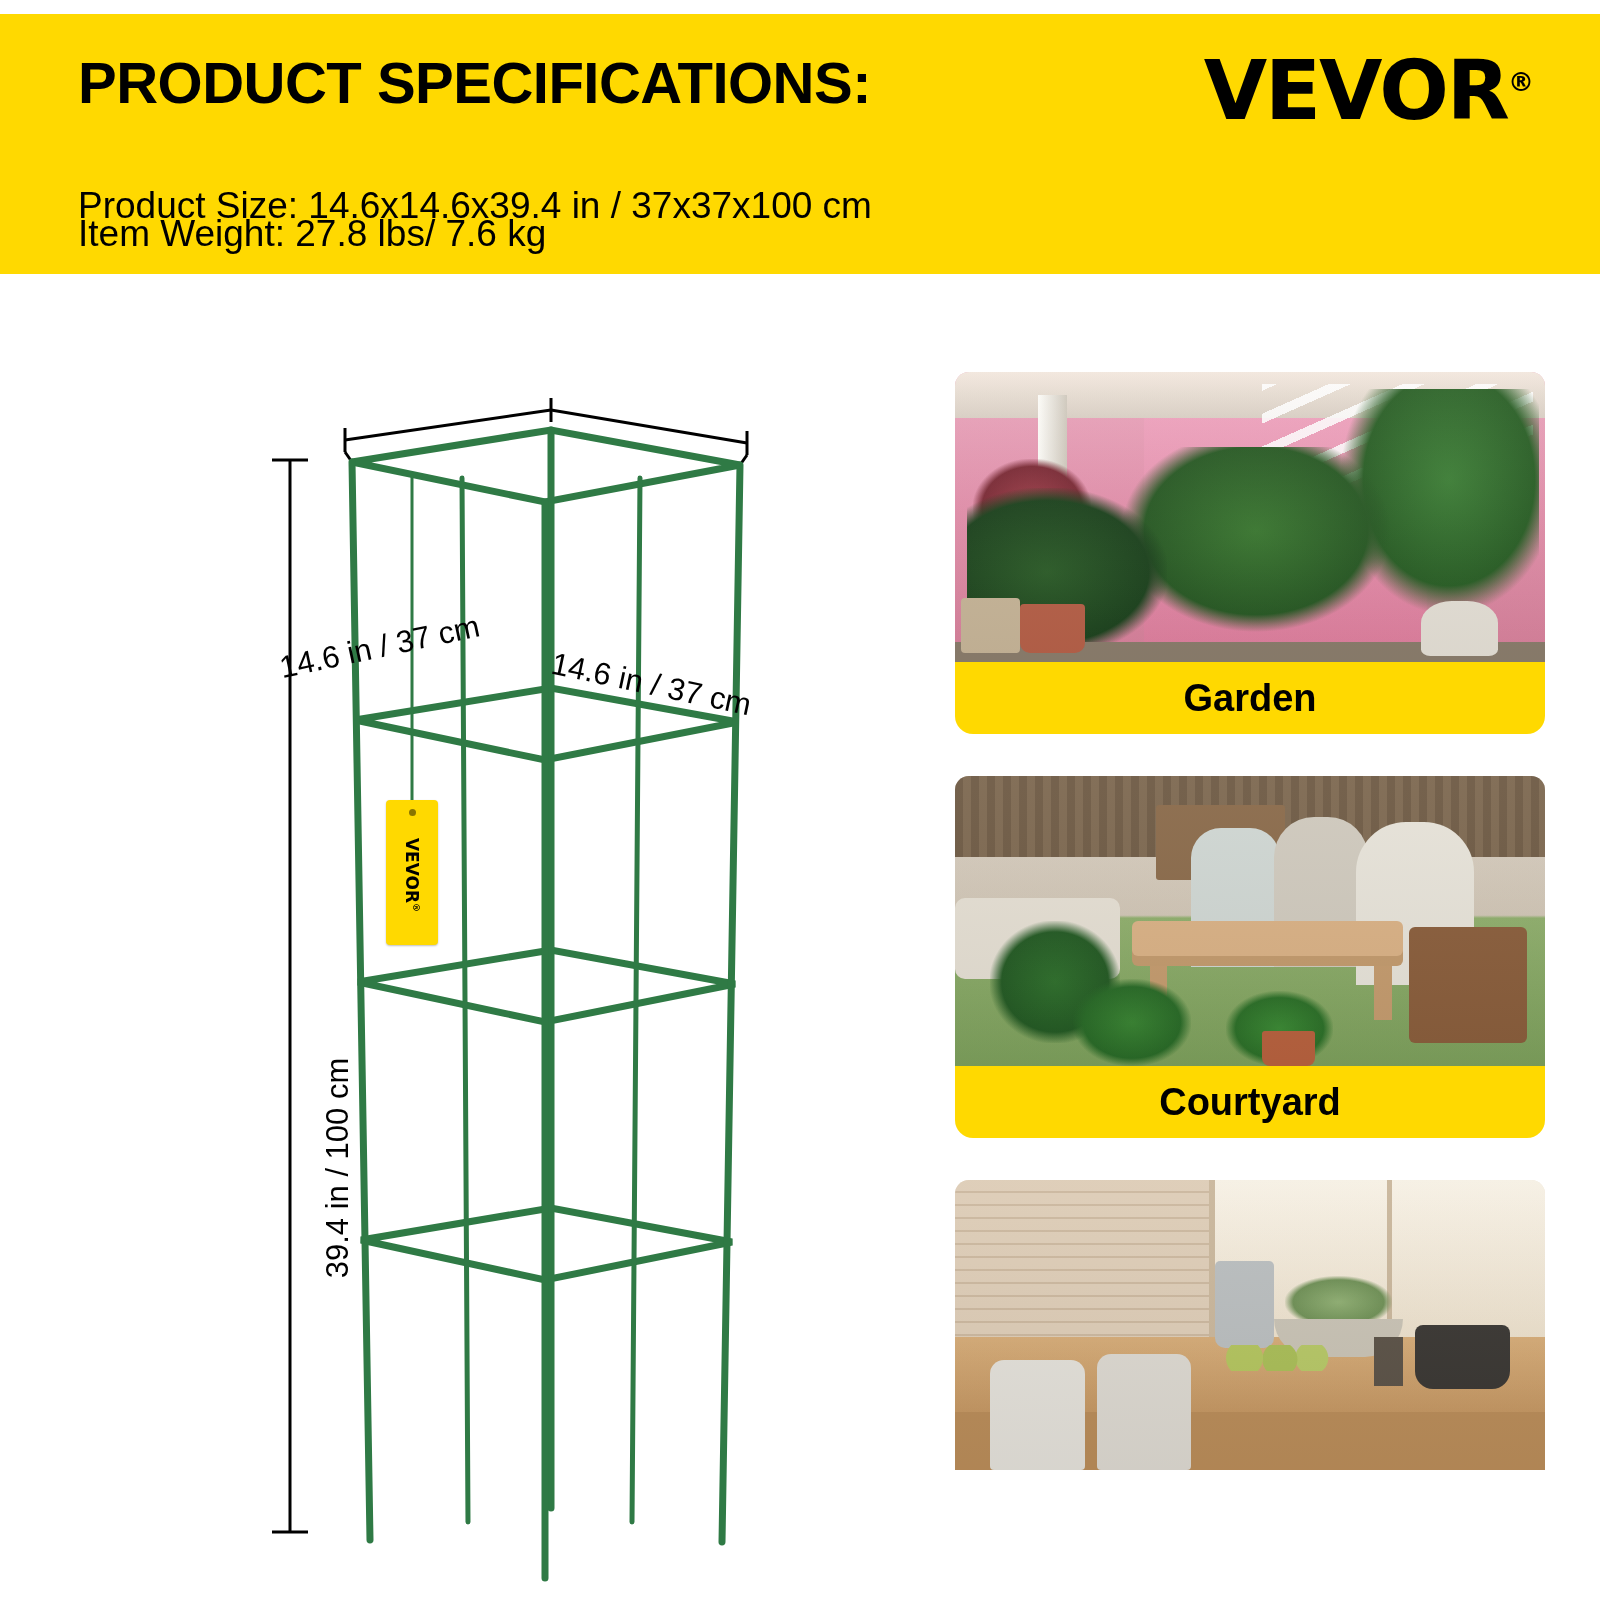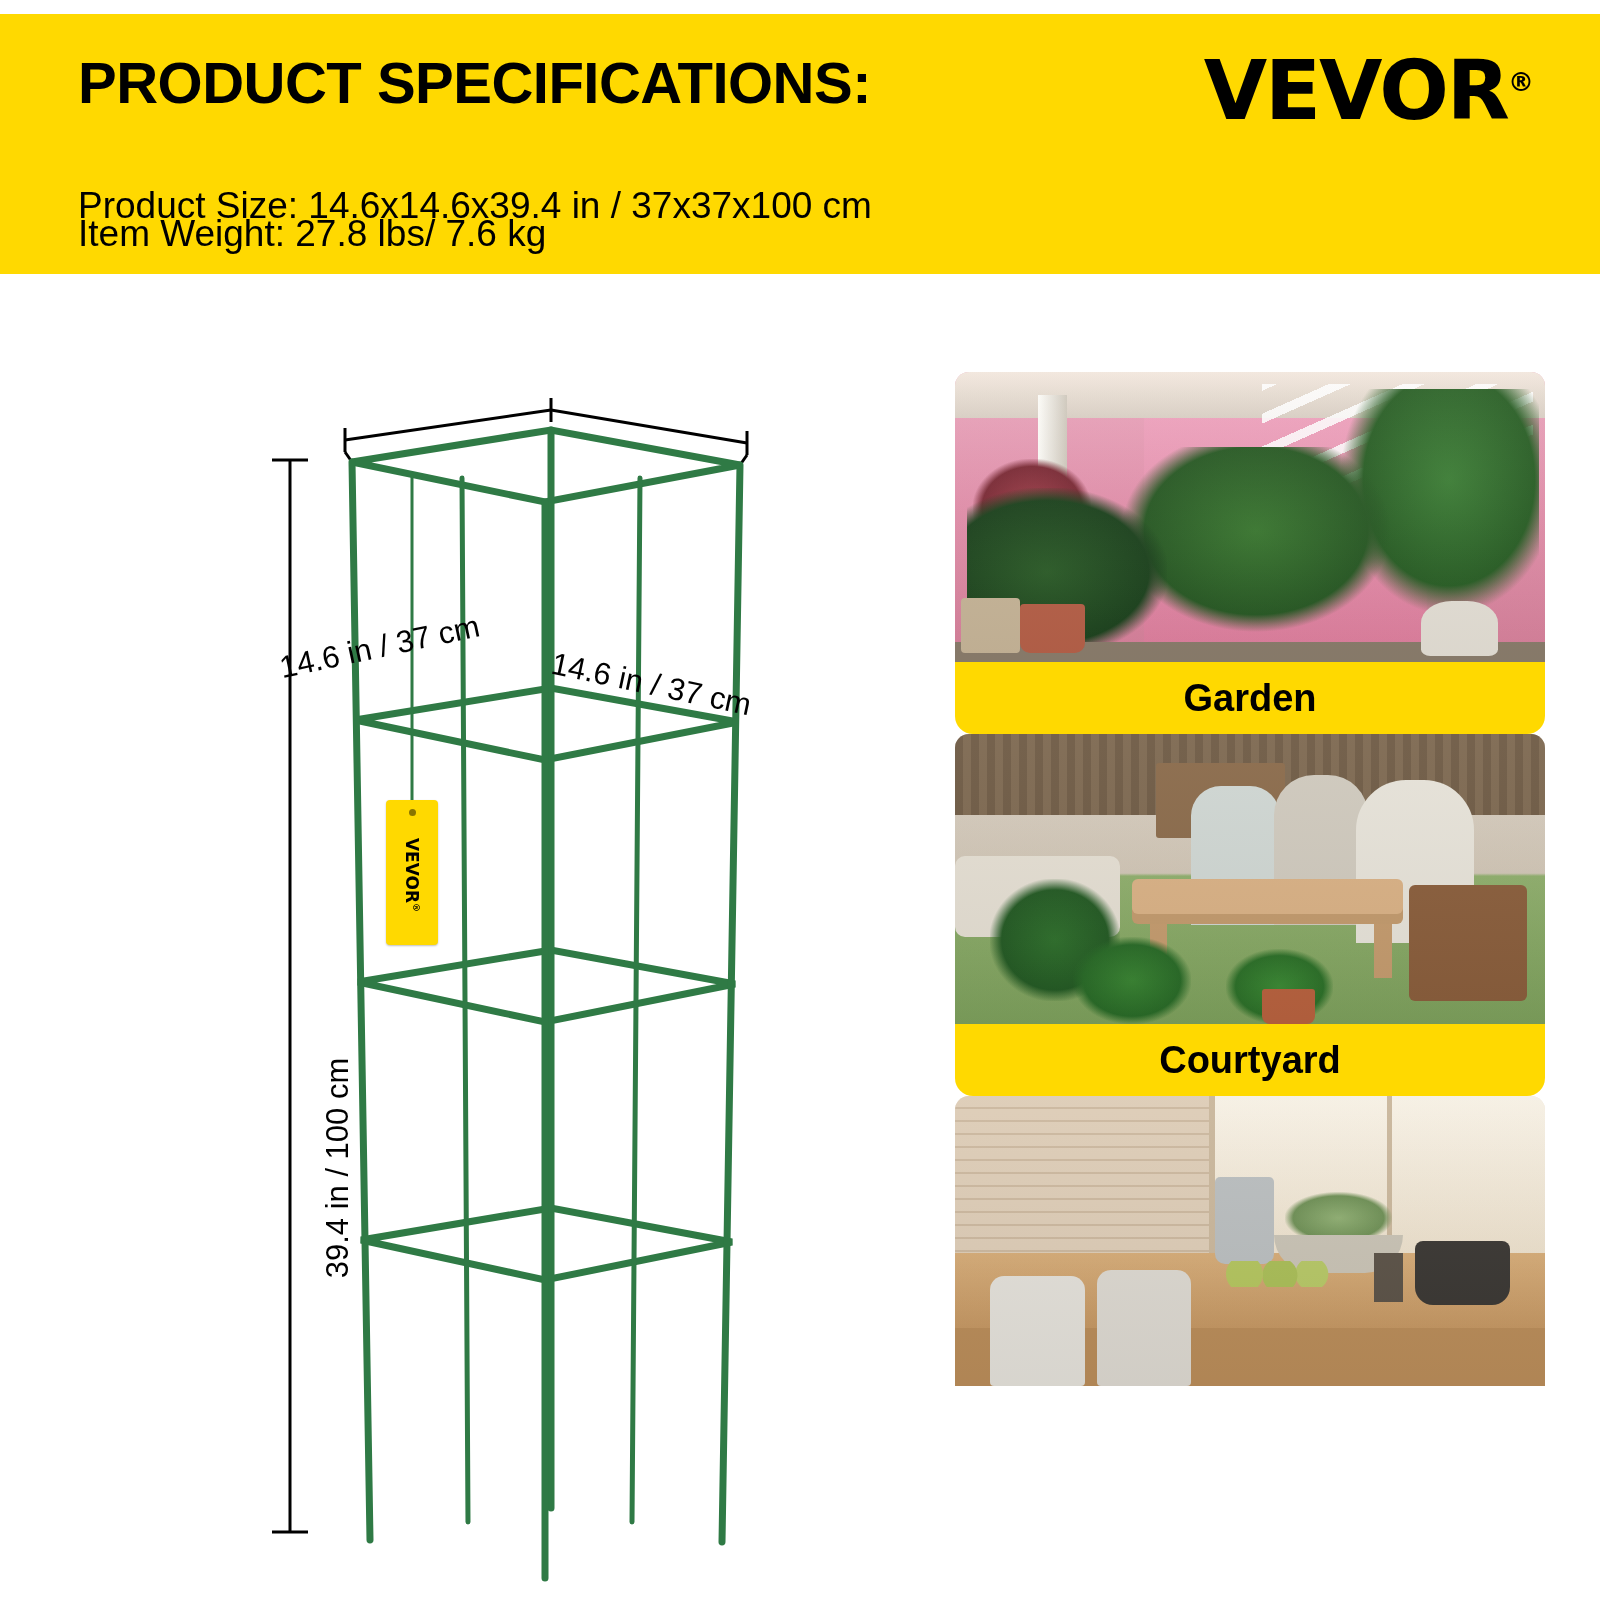--- a/index.html
+++ b/index.html
@@ -141,20 +141,21 @@
   
   .cards {
     position: absolute;
     left: 955px;
     top: 372px;
     width: 590px;
   }
   .card {
     position: relative;
     width: 628px;
+    margin-bottom: 42px;
   }
   .card-photo {
     width: 590px;
     height: 290px;
     border-radius: 14px 14px 0 0;
     overflow: hidden;
     position: relative;
   }
   .card-caption {
     width: 590px;

